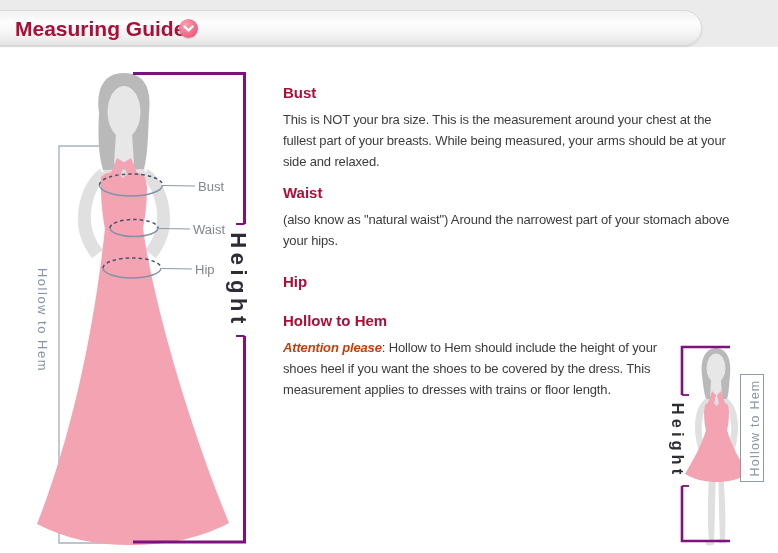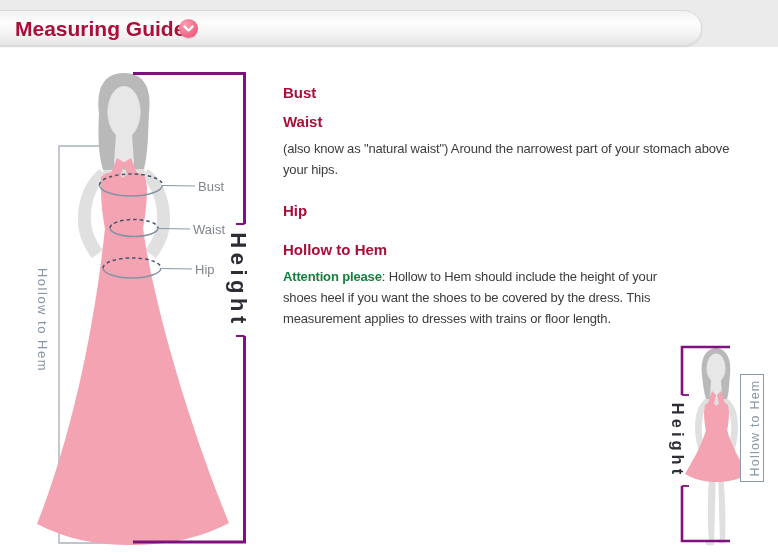--- a/index.html
+++ b/index.html
@@ -21,21 +21,21 @@
     display:flex; align-items:center; justify-content:center; cursor:pointer;
     box-shadow:0 1px 1px rgba(0,0,0,.15); }
 
   
   .text-col { position:absolute; left:283px; top:84px; width:492px; }
   .sec-heading { font-size:15px; font-weight:bold; color:#aa0f38; margin-bottom:8px; }
   .sec-body { font-size:13px; color:#3c3c3c; line-height:21px; white-space:pre-line;
     letter-spacing:-0.15px; }
   .sec { margin-bottom:12px; }
   .sec.gap-lg { margin-bottom:22px; }
-  .attn { color:#15803d; font-weight:bold; }
+  .attn { color:#c2410c; font-weight:bold;font-style:italic; }
 
   
   .main-fig { position:absolute; left:0; top:55px; width:270px; height:498px; }
   .small-fig { position:absolute; left:655px; top:335px; width:123px; height:218px; }
   svg text { font-family:"Liberation Sans", sans-serif; }
 </style>
 </head>
 <body>
 
 <div id="stage">
@@ -96,20 +96,23 @@
       <line x1="236" y1="281" x2="244.5" y2="281" stroke-width="2"></line>
     </g>
 
     <text transform="rotate(90)" x="225" y="-237" text-anchor="middle" dominant-baseline="middle" font-size="22" font-weight="bold" letter-spacing="4.5" fill="#2d2d36">Height</text>
     <text transform="rotate(90)" x="265" y="-41" text-anchor="middle" dominant-baseline="middle" font-size="13" letter-spacing="1.5" fill="#8795a3">Hollow to Hem</text>
   </svg>
 
   <div class="text-col">
     <div class="sec">
       <div class="sec-heading">Bust</div>
+      <div class="sec-body">This is NOT your bra size. This is the measurement around your chest at the
+fullest part of your breasts. While being measured, your arms should be at your
+side and relaxed.</div>
     </div>
     <div class="sec gap-lg">
       <div class="sec-heading">Waist</div>
       <div class="sec-body">(also know as "natural waist") Around the narrowest part of your stomach above
 your hips.</div>
     </div>
     <div class="sec gap-lg">
       <div class="sec-heading">Hip</div>
     </div>
     <div class="sec">

